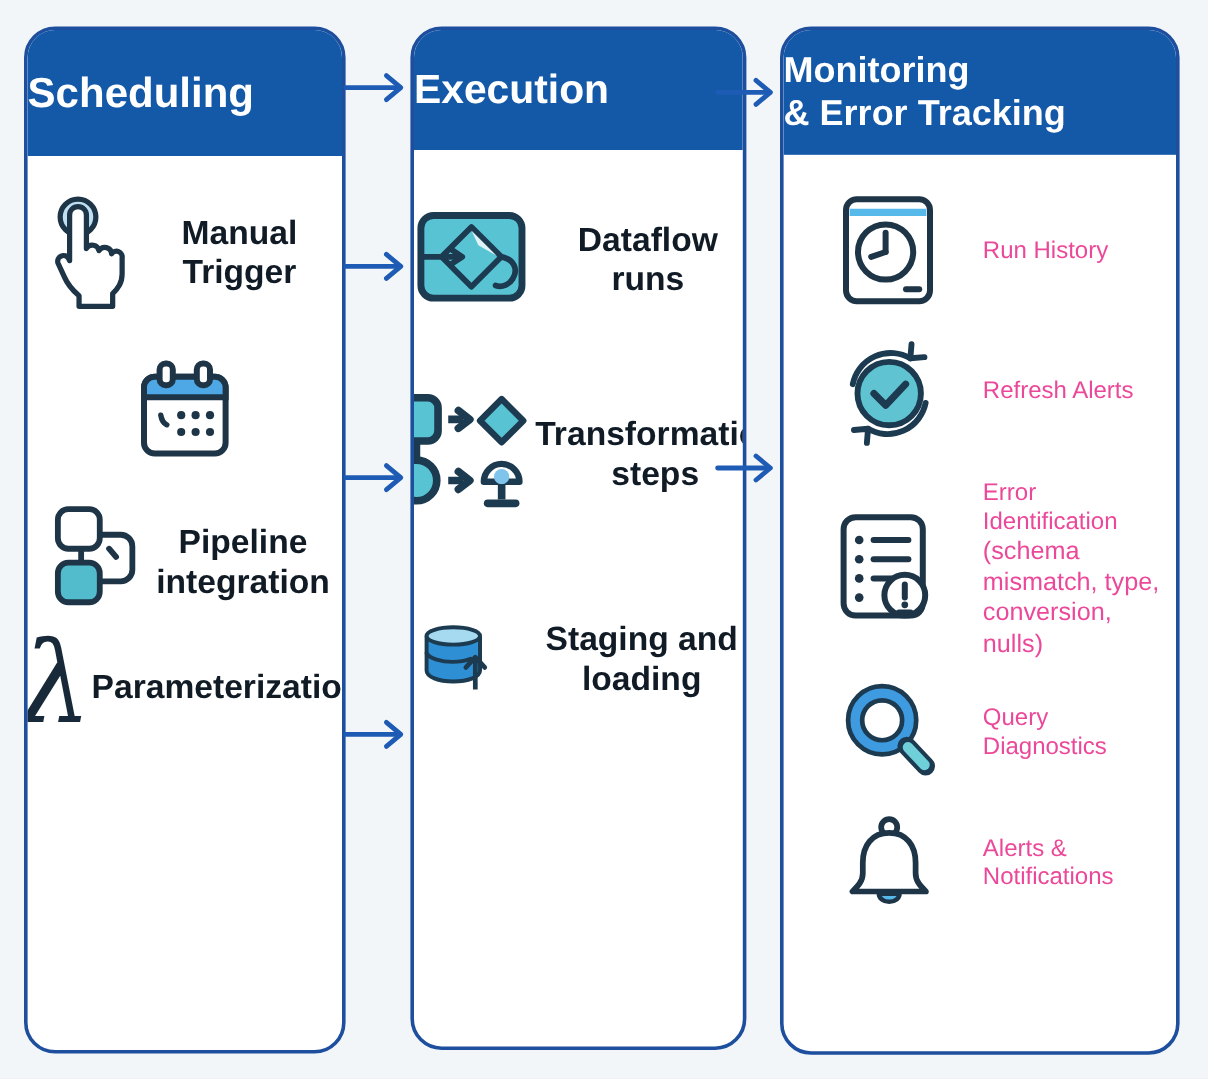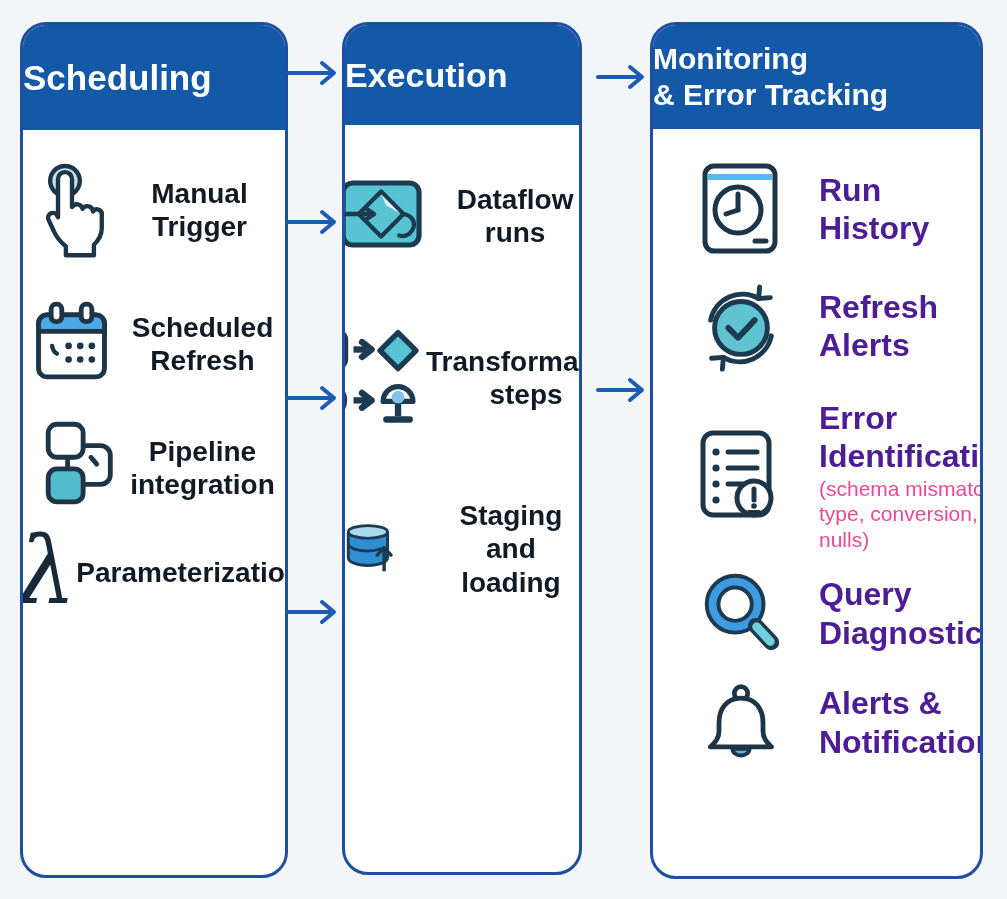--- a/index.html
+++ b/index.html
@@ -6,21 +6,21 @@
   .canvas{
     position:relative;width:1007px;height:899px;background:#f3f6f9;
     font-family:"Liberation Sans",sans-serif;overflow:hidden;
   }
   .col{
     position:absolute;top:22px;background:#ffffff;
     border:3px solid #1d4f9e;border-radius:26px;overflow:hidden;
     box-sizing:border-box;
   }
   #col-scheduling{left:20px;width:268px;height:856px;}
-  #col-execution{left:342px;width:240px;height:853px;}
+  #col-execution{left:342px;width:280px;height:853px;}
   #col-monitoring{left:650px;width:333px;height:857px;}
   .col-header{
     background:#1459a8;color:#ffffff;display:flex;flex-direction:column;
     align-items:flex-start;justify-content:center;font-weight:700;text-align:center;
   }
   #col-scheduling .col-header{height:105px;font-size:35px;}
   #col-execution .col-header{height:100px;font-size:34px;}
   #col-monitoring .col-header{height:104px;font-size:30px;line-height:1.2;}
   .col-body{display:flex;flex-direction:column;align-items:center;}
   #col-monitoring .col-body{align-items:stretch;padding-left:34px;}
@@ -37,21 +37,21 @@
   .it-dataflow{margin-top:42px;gap:20px;}
   .it-transform{margin-top:62px;}
   .it-staging{margin-top:66px;gap:40px;}
   .wrap-160{max-width:165px;}
   .wrap-190{max-width:200px;}
   .wrap-210{max-width:215px;}
 
   .row{display:flex;align-items:center;}
   .row .icon-box{width:108px;display:flex;justify-content:center;align-items:center;flex:0 0 108px;}
   .row .text{margin-left:24px;width:206px;}
-  .row .label{font-size:32px;font-weight:700;color:#4c1d95;line-height:1.2;}
+  .row .label{font-size:20px;font-weight:400;color:#ec4899;line-height:1.2;}
   .row .sublabel{font-size:21px;font-weight:400;color:#ec4899;line-height:1.22;margin-top:0;}
   .row-1{margin-top:32px;}
   .row-2{margin-top:22px;}
   .row-3{margin-top:26px;}
   .row-4{margin-top:14px;}
   .row-5{margin-top:18px;}
 
   .lambda-glyph{
     font-family:"DejaVu Serif",serif;font-style:italic;font-size:94px;
     color:#18293a;line-height:1;display:block;
@@ -89,21 +89,20 @@
           <path d="M30 52 q1 6 5 8" fill="none" stroke="#1d3547" stroke-width="4.5" stroke-linecap="round"></path>
           <g fill="#1d3547">
             <circle cx="47" cy="52" r="3.4"></circle>
               <circle cx="59" cy="52" r="3.4"></circle>
               <circle cx="71" cy="52" r="3.4"></circle>
             <circle cx="47" cy="66" r="3.4"></circle>
               <circle cx="59" cy="66" r="3.4"></circle>
               <circle cx="71" cy="66" r="3.4"></circle>
           </g>
         </svg>
-        <div class="label wrap-160">Scheduled Refresh</div>
       </div>
 
       <div class="item it-pipeline">
         <svg viewBox="0 0 100 94" width="102" height="96">
           <rect x="46" y="26" width="44" height="40" rx="10" fill="#ffffff" stroke="#1d3547" stroke-width="5"></rect>
           <line x1="70" y1="38" x2="76" y2="45" stroke="#1d3547" stroke-width="5" stroke-linecap="round"></line>
           <rect x="26" y="4" width="36" height="34" rx="9" fill="#ffffff" stroke="#1d3547" stroke-width="5"></rect>
           <rect x="26" y="50" width="36" height="34" rx="9" fill="#52bccc" stroke="#1d3547" stroke-width="5"></rect>
         </svg>
         <div class="label wrap-160">Pipeline integration</div>

